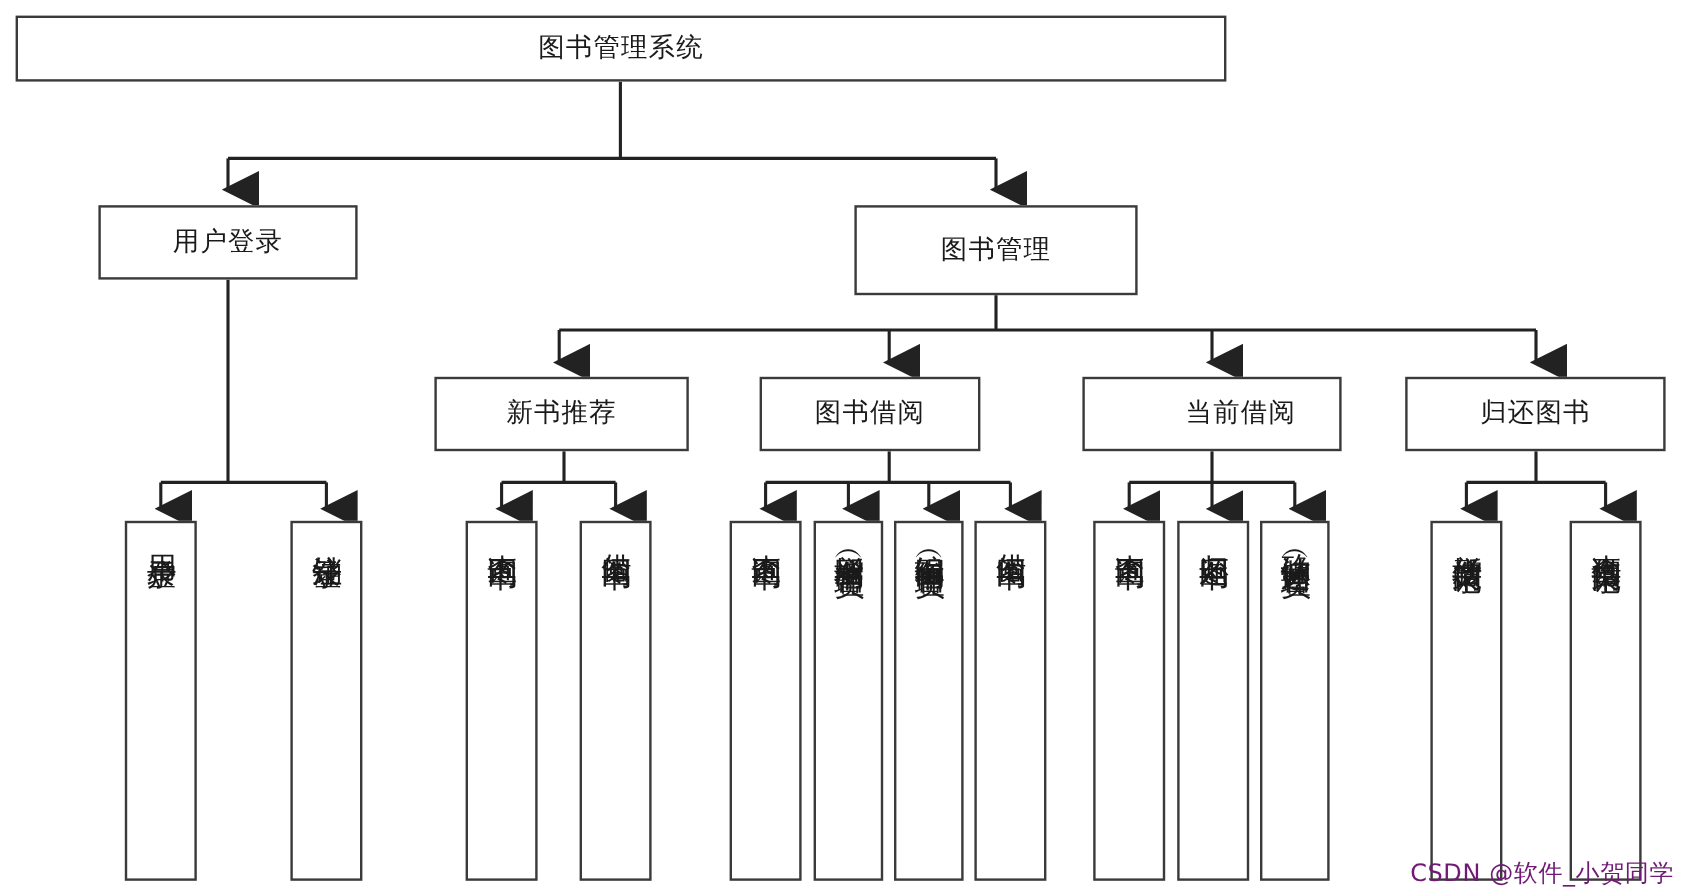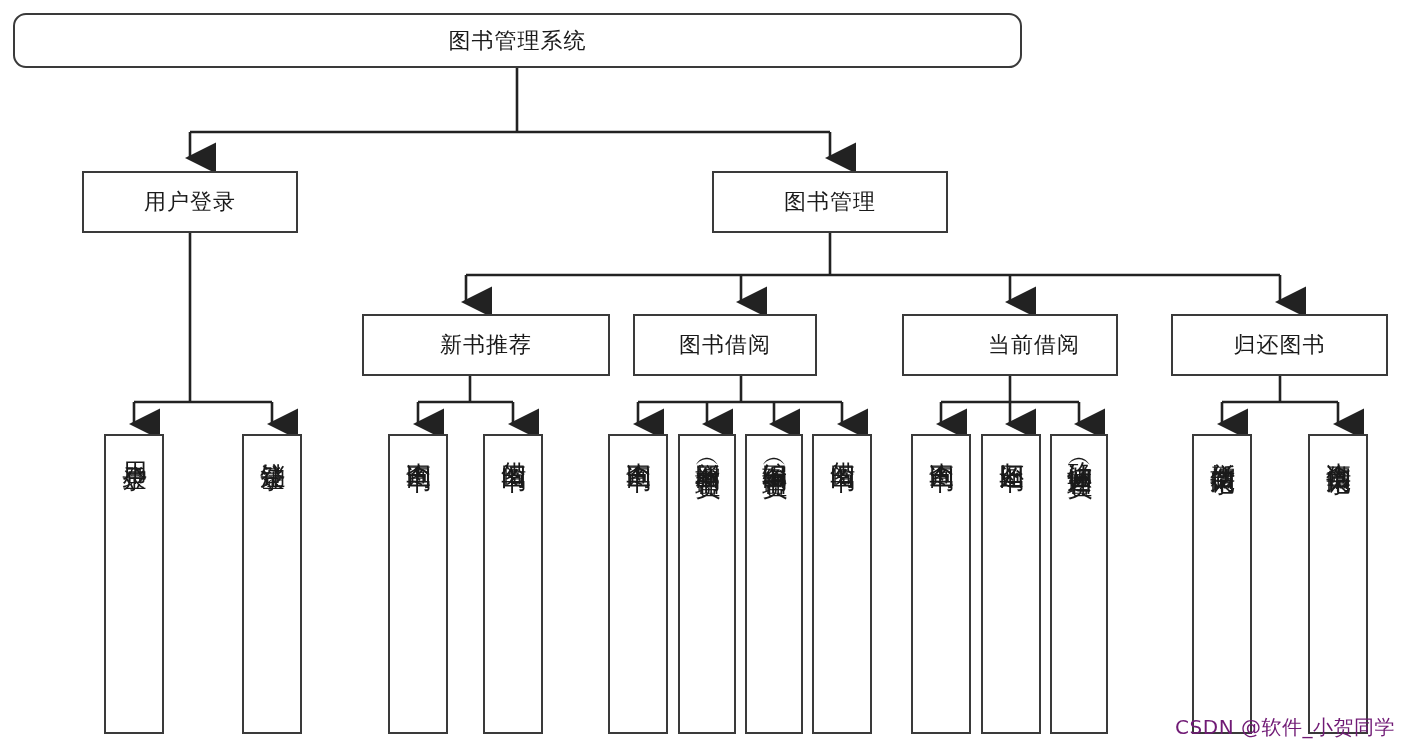--- a/index.html
+++ b/index.html
@@ -111,33 +111,33 @@
       <path d="M 1010 402 L 1010 424" marker-end="url(#arrow)"></path>
       <path d="M 1079 402 L 1079 424" marker-end="url(#arrow)"></path>
 
       <path d="M 1280 376 L 1280 402"></path>
       <path d="M 1222 402 L 1338 402"></path>
       <path d="M 1222 402 L 1222 424" marker-end="url(#arrow)"></path>
       <path d="M 1338 402 L 1338 424" marker-end="url(#arrow)"></path>
     </g>
   </svg>
 
-  <div class="node" style="left:13px;top:13px;width:1009px;height:55px;border-radius:13px;">
+  <div class="node" style="left:13px;top:13px;width:1009px;height:55px;">
     <span class="label">图书管理系统</span>
   </div>
 
   <div class="node" style="left:82px;top:171px;width:216px;height:62px;">
     <span class="label">用户登录</span>
   </div>
 
-  <div class="node" style="left:712px;top:171px;width:236px;height:62px;">
+  <div class="node" style="left:712px;top:171px;width:236px;height:75px;">
     <span class="label">图书管理</span>
   </div>
 
-  <div class="node" style="left:362px;top:314px;width:248px;height:62px;">
+  <div class="node" style="left:362px;top:314px;width:212px;height:62px;">
     <span class="label">新书推荐</span>
   </div>
 
   <div class="node" style="left:633px;top:314px;width:184px;height:62px;">
     <span class="label">图书借阅</span>
   </div>
 
   <div class="node" style="left:902px;top:314px;width:216px;height:62px;padding-left:48px;">
     <span class="label">当前借阅</span>
   </div>

